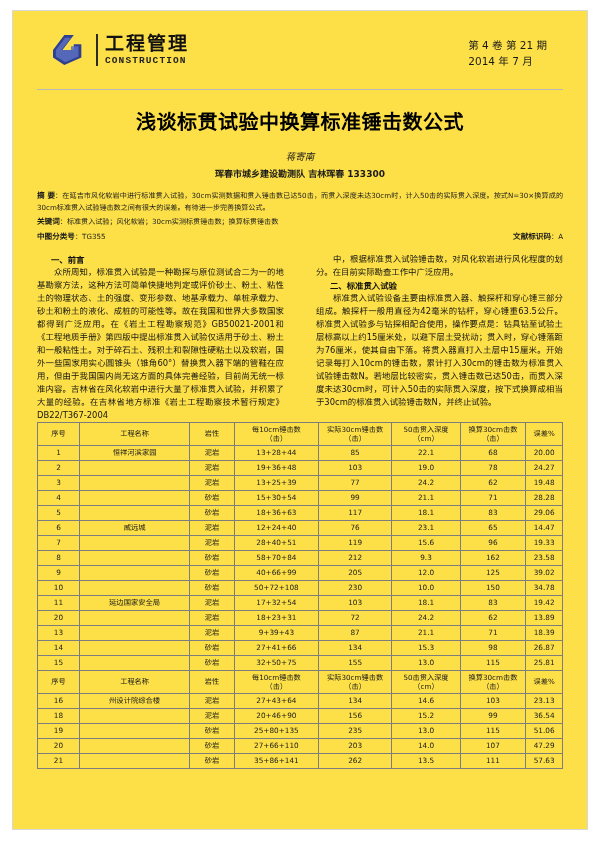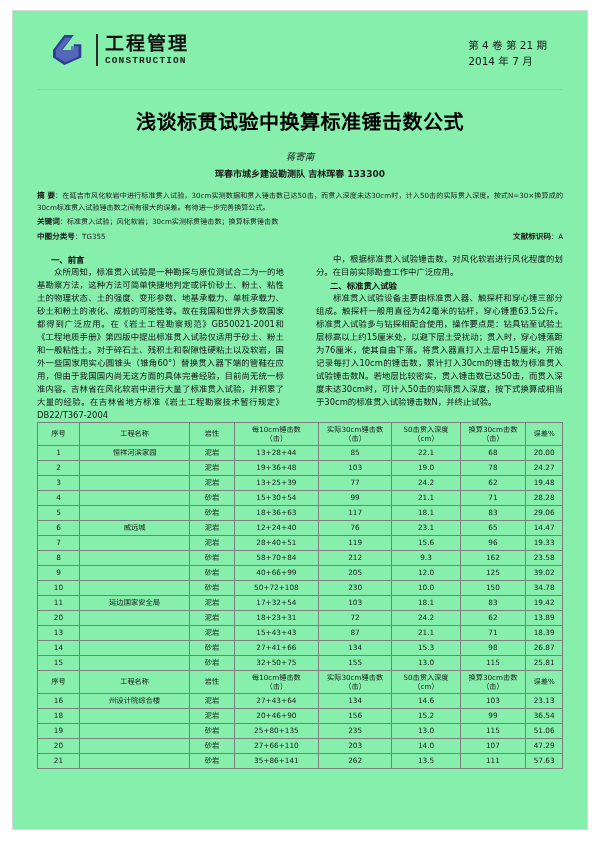--- a/index.html
+++ b/index.html
@@ -12,21 +12,21 @@
     font-family: "DejaVu Sans", "Liberation Sans", sans-serif;
     color: #1a1a1a;
     position: relative;
     overflow: hidden;
   }
   .page {
     position: absolute;
     left: 12px; top: 10px;
     width: 576px; height: 820px;
     border: 1px solid #d8d8d8;
-    background: #86efac;
+    background: #fde047;
     padding: 0;
   }
   .inner {
     padding: 22px 24px 0 24px;
   }
 
   
   .masthead {
     display: flex;
     align-items: flex-start;
@@ -394,21 +394,21 @@
             <td>18+23+31</td>
             <td>72</td>
             <td>24.2</td>
             <td>62</td>
             <td>13.89</td>
           </tr>
           <tr>
             <td>13</td>
             <td></td>
             <td>泥岩</td>
-            <td>15+43+43</td>
+            <td>9+39+43</td>
             <td>87</td>
             <td>21.1</td>
             <td>71</td>
             <td>18.39</td>
           </tr>
           <tr>
             <td>14</td>
             <td></td>
             <td>砂岩</td>
             <td>27+41+66</td>

